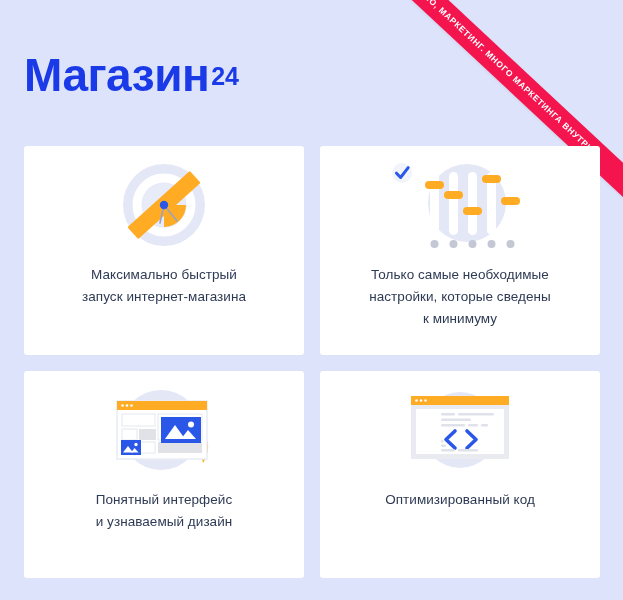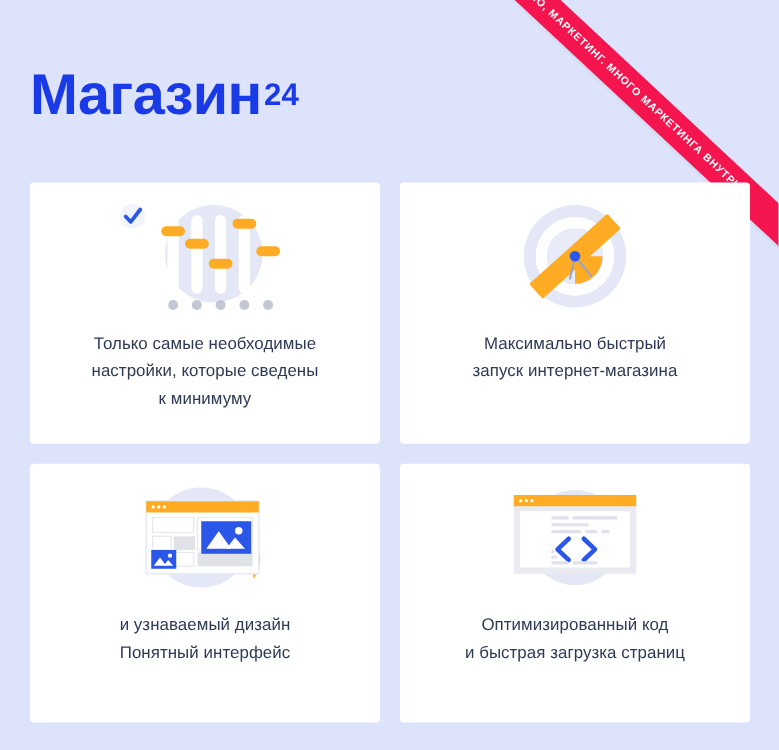--- a/index.html
+++ b/index.html
@@ -119,20 +119,41 @@
   </div>
 
   <div id="ribbon-wrap">
     <div id="ribbon">И, КОНЕЧНО, МАРКЕТИНГ. МНОГО МАРКЕТИНГА ВНУТРИ...</div>
   </div>
 
   <div id="grid">
 
     <div class="card">
       <div class="icon-zone">
+        <svg width="120" height="100" viewBox="0 0 120 100">
+          <circle cx="60" cy="50" r="41" fill="#e4e7f6"></circle>
+          <circle cx="60" cy="50" r="27" fill="none" stroke="#ffffff" stroke-width="9"></circle>
+          <circle cx="60" cy="50" r="22" fill="#e8ebf8"></circle>
+          <g transform="rotate(-42 60 50)">
+            <rect x="18" y="42" width="84" height="16" rx="1" fill="#ffab23"></rect>
+          </g>
+          <path d="M60 50 L82 50 A22 22 0 0 1 60 72 Z" fill="#ffab23"></path>
+          <line x1="60" y1="50" x2="73" y2="66" stroke="#9aa3c4" stroke-width="1.6" stroke-linecap="round"></line>
+          <line x1="60" y1="50" x2="56" y2="68" stroke="#9aa3c4" stroke-width="1.6" stroke-linecap="round"></line>
+          <circle cx="60" cy="50" r="4.2" fill="#2a57e8"></circle>
+        </svg>
+      </div>
+      <div class="card-text">
+        <span class="ln">Максимально быстрый</span>
+        <span class="ln">запуск интернет-магазина</span>
+      </div>
+    </div>
+
+    <div class="card">
+      <div class="icon-zone">
         <svg width="150" height="100" viewBox="0 0 150 100">
           <circle cx="82" cy="48" r="39" fill="#e4e7f6"></circle>
 
           <g fill="#ffffff">
             <rect x="45" y="17" width="9" height="63" rx="4.5"></rect>
             <rect x="64" y="17" width="9" height="63" rx="4.5"></rect>
             <rect x="83" y="17" width="9" height="63" rx="4.5"></rect>
             <rect x="102" y="17" width="9" height="63" rx="4.5"></rect>
             <rect x="121" y="17" width="9" height="63" rx="4.5"></rect>
           </g>
@@ -161,41 +182,20 @@
       </div>
       <div class="card-text">
         <span class="ln">Только самые необходимые</span>
         <span class="ln">настройки, которые сведены</span>
         <span class="ln">к минимуму</span>
       </div>
     </div>
 
     <div class="card">
       <div class="icon-zone">
-        <svg width="120" height="100" viewBox="0 0 120 100">
-          <circle cx="60" cy="50" r="41" fill="#e4e7f6"></circle>
-          <circle cx="60" cy="50" r="27" fill="none" stroke="#ffffff" stroke-width="9"></circle>
-          <circle cx="60" cy="50" r="22" fill="#e8ebf8"></circle>
-          <g transform="rotate(-42 60 50)">
-            <rect x="18" y="42" width="84" height="16" rx="1" fill="#ffab23"></rect>
-          </g>
-          <path d="M60 50 L82 50 A22 22 0 0 1 60 72 Z" fill="#ffab23"></path>
-          <line x1="60" y1="50" x2="73" y2="66" stroke="#9aa3c4" stroke-width="1.6" stroke-linecap="round"></line>
-          <line x1="60" y1="50" x2="56" y2="68" stroke="#9aa3c4" stroke-width="1.6" stroke-linecap="round"></line>
-          <circle cx="60" cy="50" r="4.2" fill="#2a57e8"></circle>
-        </svg>
-      </div>
-      <div class="card-text">
-        <span class="ln">Максимально быстрый</span>
-        <span class="ln">запуск интернет-магазина</span>
-      </div>
-    </div>
-
-    <div class="card">
-      <div class="icon-zone">
         <svg width="130" height="100" viewBox="0 0 130 100">
           <circle cx="62" cy="50" r="40" fill="#e4e7f6"></circle>
 
           <path d="M103 52 C110 58, 112 72, 104 83 C103 76, 99 70, 94 66 Z" fill="#ffab23"></path>
 
           <rect x="18" y="21" width="90" height="58" fill="#ffffff" stroke="#e9ecf5" stroke-width="1.5"></rect>
           <rect x="18" y="21" width="90" height="9" fill="#ffab23"></rect>
           <g fill="#ffffff">
             <circle cx="23.5" cy="25.5" r="1.3"></circle>
             <circle cx="28" cy="25.5" r="1.3"></circle>
@@ -214,22 +214,22 @@
           <path d="M66 59 L76 45 L86 59 Z" fill="#ffffff"></path>
           <path d="M82 59 L89 50 L97 59 Z" fill="#ffffff"></path>
 
           <rect x="22" y="60" width="20" height="15" fill="#2a57e8"></rect>
           <circle cx="37" cy="64.5" r="1.7" fill="#ffffff"></circle>
           <path d="M24 72.5 L29 66 L34 72.5 Z" fill="#ffffff"></path>
           <path d="M32 72.5 L35.5 68 L39.5 72.5 Z" fill="#ffffff"></path>
         </svg>
       </div>
       <div class="card-text">
+        <span class="ln">Понятный интерфейс</span>
         <span class="ln">и узнаваемый дизайн</span>
-        <span class="ln">Понятный интерфейс</span>
       </div>
     </div>
 
     <div class="card">
       <div class="icon-zone">
         <svg width="130" height="100" viewBox="0 0 130 100">
           <circle cx="65" cy="50" r="38" fill="#e4e7f6"></circle>
           <rect x="16" y="16" width="98" height="63" fill="#e9ebf1"></rect>
           <rect x="16" y="16" width="98" height="9" fill="#ffab23"></rect>
           <g fill="#ffffff">
@@ -258,18 +258,17 @@
             <rect x="63" y="69" width="20" height="2.5" rx="1.2"></rect>
             <rect x="46" y="74" width="38" height="2.5" rx="1.2" opacity="0"></rect>
           </g>
           <g fill="#dfe2ea">
             <rect x="46" y="55" width="30" height="2.5" rx="1.2" opacity="0"></rect>
           </g>
         </svg>
       </div>
       <div class="card-text">
         <span class="ln">Оптимизированный код</span>
-        <span class="ln">и быстрая загрузка страниц</span>
       </div>
     </div>
 
   </div>
 </div>
 
 </body></html>

